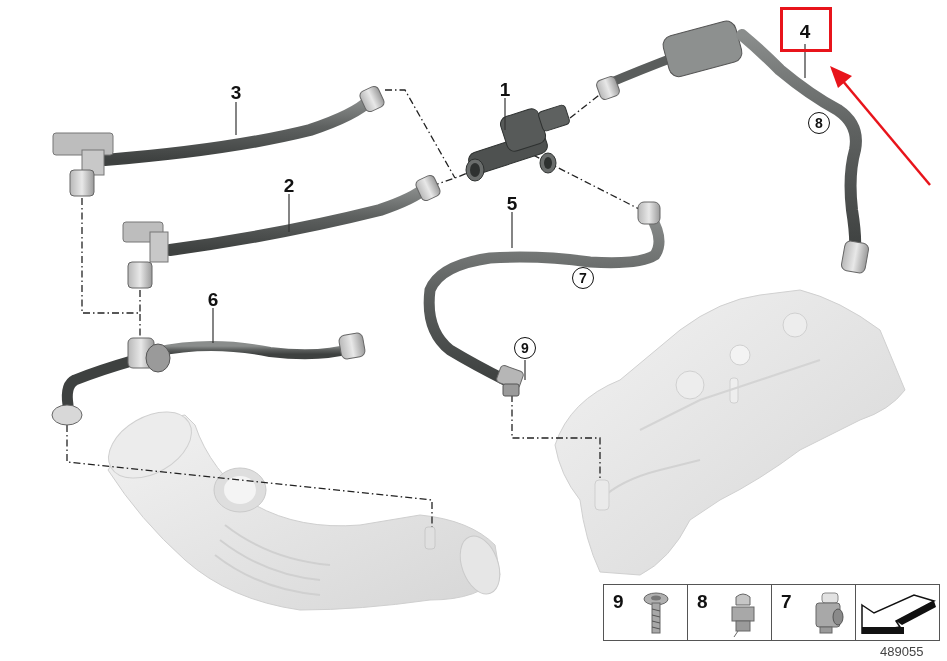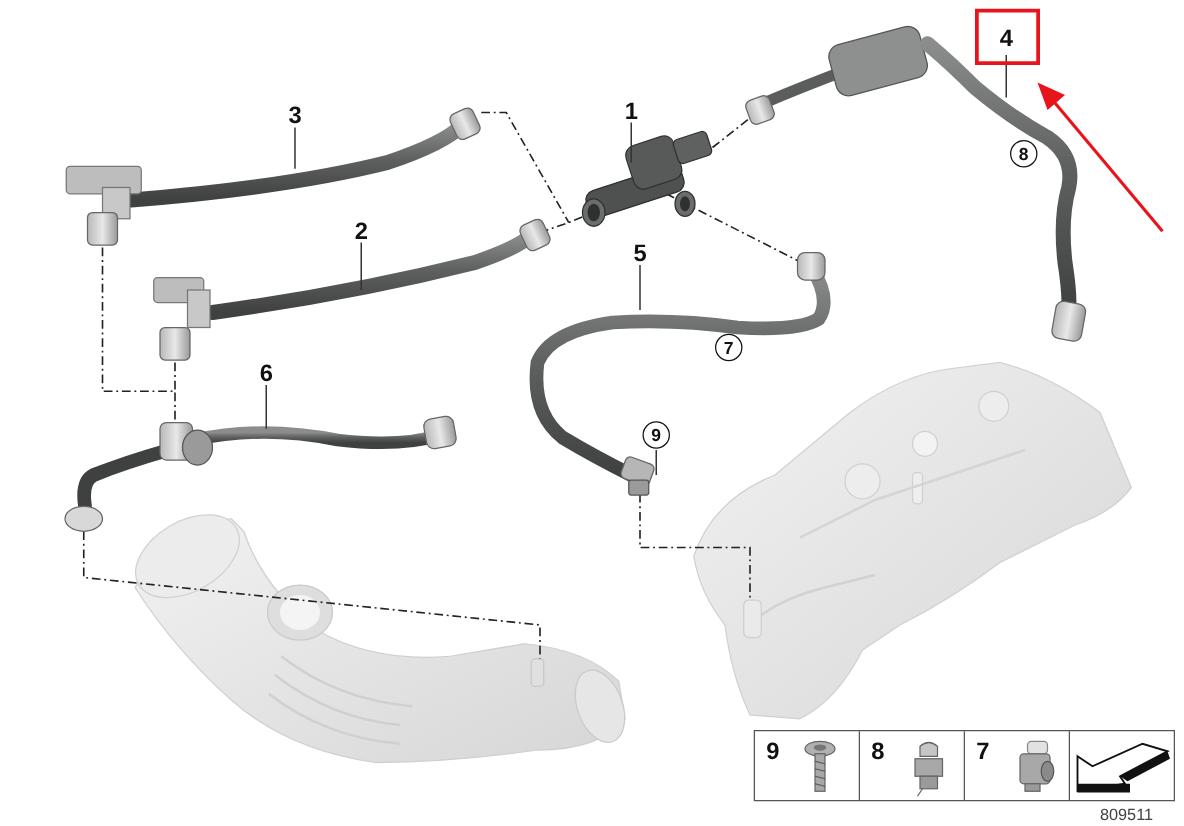--- a/index.html
+++ b/index.html
@@ -182,13 +182,13 @@
   </div>
   <div class="legend-cell">
     <svg width="84" height="56">
       <polygon points="6,20 18,28 58,10 78,16 40,36 44,42 6,48" fill="#fff" stroke="#111" stroke-width="1.5"></polygon>
       <polygon points="78,16 80,22 46,40 40,36" fill="#111"></polygon>
       <rect x="6" y="42" width="42" height="7" fill="#111"></rect>
     </svg>
   </div>
 </div>
 
-<div class="diagram-id">809511</div>
+<div class="diagram-id">489055</div>
 
 </body></html>

